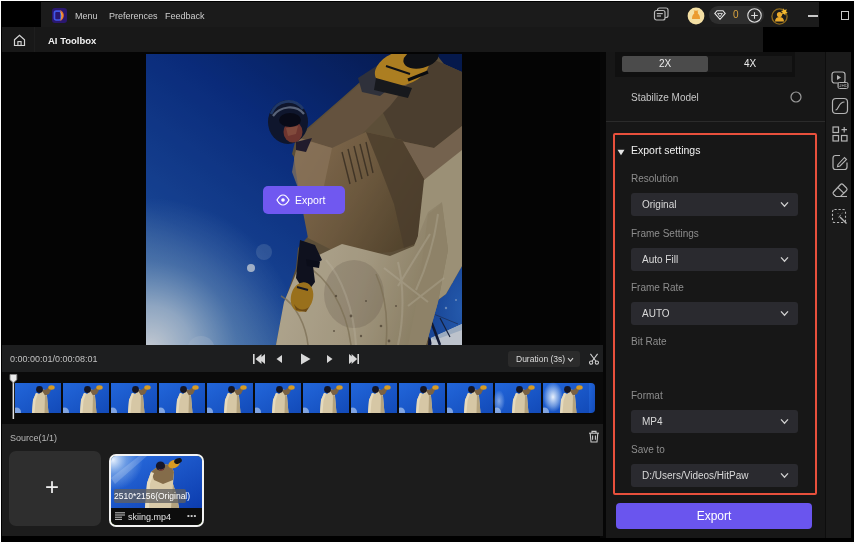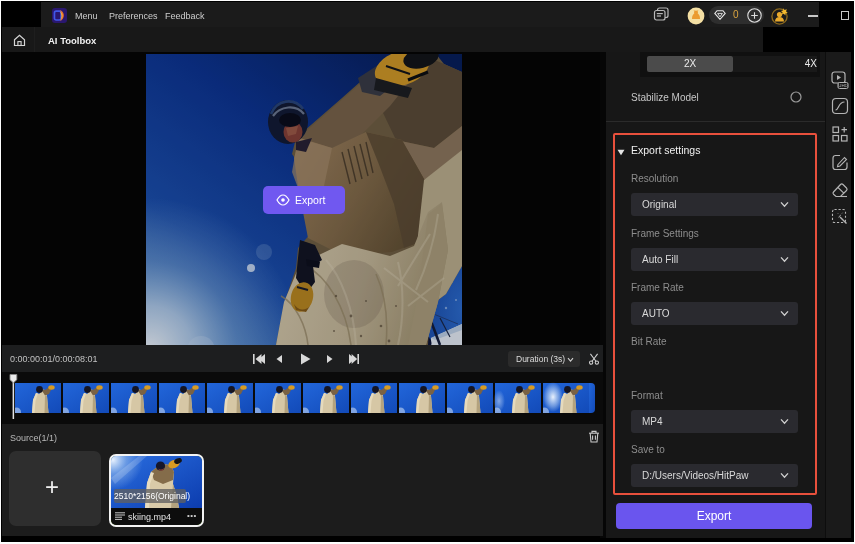--- a/index.html
+++ b/index.html
@@ -355,23 +355,23 @@
           </g>
         </svg>
         <span class="abs" style="left:17px;top:3.5px;font-size:9px;color:#e2e2e2">skiing.mp4</span>
         <span class="abs" style="left:76px;top:3px;font-size:8px;color:#cdcdcd;letter-spacing:0.5px">•••</span>
       </div>
     </div>
   </div>
 
   <div class="abs" id="rightpanel">
 
-    <div class="abs" style="left:34px;top:0px;width:180px;height:25px;background:#101010">
+    <div class="abs" style="left:9px;top:0px;width:180px;height:25px;background:#101010">
       <div class="abs" style="left:7px;top:4px;width:86px;height:16px;background:#4b4b4b;border-radius:2px;color:#ececec;font-size:10px;text-align:center;line-height:16px">2X</div>
-      <div class="abs" style="left:93px;top:4px;width:84px;height:16px;background:#191919;color:#ececec;font-size:10px;text-align:right;line-height:16px">4X</div>
+      <div class="abs" style="left:93px;top:4px;width:84px;height:16px;background:#191919;color:#ececec;font-size:10px;text-align:center;line-height:16px">4X</div>
     </div>
     <span class="abs" style="left:25px;top:40px;font-size:10px;color:#c6c6c6">Stabilize Model</span>
     <svg class="abs" style="left:184px;top:39px" width="12" height="12" viewBox="0 0 12 12">
       <circle cx="6" cy="6" r="5" fill="none" stroke="#9a9a9a" stroke-width="1.2"></circle>
     </svg>
     <div class="abs" style="left:0;top:69px;width:220px;height:1px;background:#2b2b2b"></div>
 
     <div class="abs" style="left:7px;top:81px;width:204px;height:362px;border:2px solid #e8503c;border-radius:2px"></div>
     <svg class="abs" style="left:11px;top:97px" width="8" height="7" viewBox="0 0 8 7">
       <path d="M0.5 0.8 L7.5 0.8 L4 6.2 Z" fill="#e4e4e4"></path>

